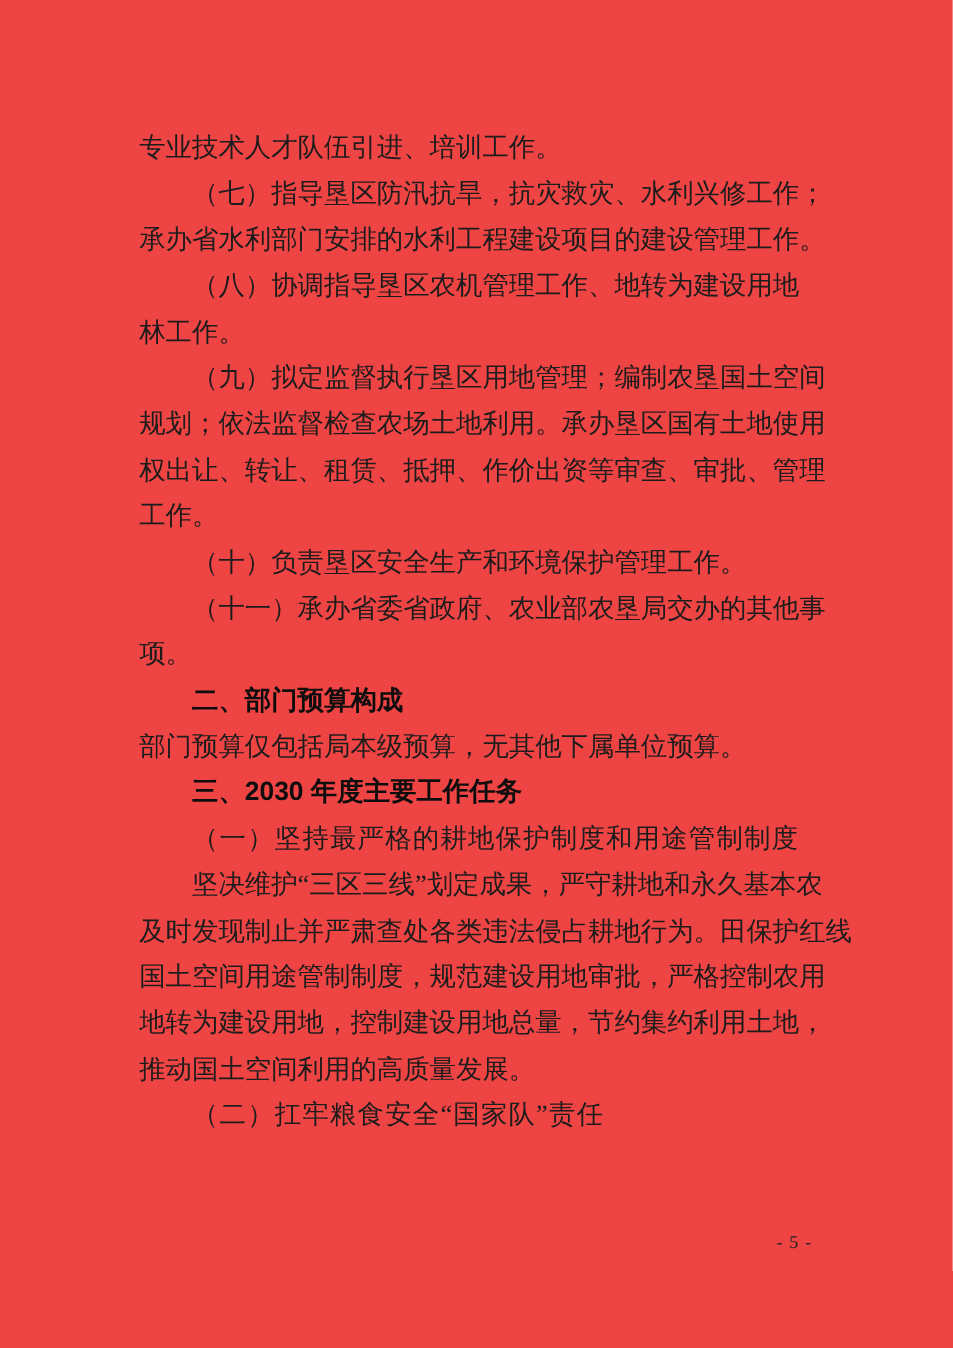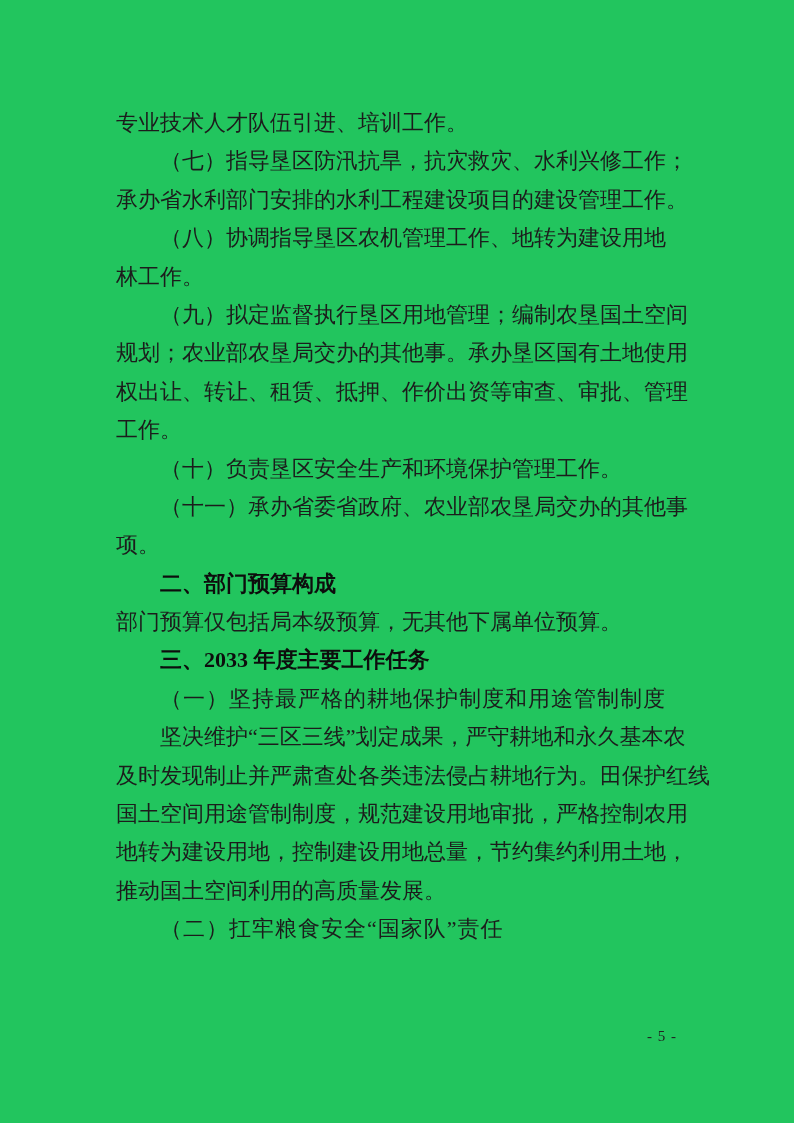--- a/index.html
+++ b/index.html
@@ -4,21 +4,21 @@
 <style>
   html, body {
     margin: 0;
     padding: 0;
     background: #ffffff;
   }
   .page {
     position: relative;
     width: 794px;
     height: 1123px;
-    background: #22c55e;
+    background: #ef4444;
     overflow: hidden;
     font-family: "Liberation Serif", "DejaVu Serif", serif;
     color: #1c1c1c;
   }
   .content {
     position: absolute;
     left: 116px;
     top: 104px;
     width: 572px;
   }
@@ -27,21 +27,21 @@
     line-height: 38.4px;
     font-size: 22px;
     white-space: nowrap;
     text-align: left;
     letter-spacing: 0px;
   }
   .line.indent {
     text-indent: 44px;
   }
   .line.heading {
-    font-family: Liberation Serif, serif;
+    font-family: Liberation Sans, sans-serif;
     font-weight: bold;
     color: #0d0d0d;
   }
   .line.kaiti {
     font-family: "Liberation Serif", "DejaVu Serif", serif;
     font-weight: normal;
     letter-spacing: 1px;
   }
   .page-number {
     position: absolute;
@@ -58,29 +58,29 @@
 <body>
 
 <div class="page">
   <div class="content">
     <div class="line">专业技术人才队伍引进、培训工作。</div>
     <div class="line indent">（七）指导垦区防汛抗旱，抗灾救灾、水利兴修工作；</div>
     <div class="line">承办省水利部门安排的水利工程建设项目的建设管理工作。</div>
     <div class="line indent">（八）协调指导垦区农机管理工作、地转为建设用地</div>
     <div class="line">林工作。</div>
     <div class="line indent">（九）拟定监督执行垦区用地管理；编制农垦国土空间</div>
-    <div class="line">规划；农业部农垦局交办的其他事。承办垦区国有土地使用</div>
+    <div class="line">规划；依法监督检查农场土地利用。承办垦区国有土地使用</div>
     <div class="line">权出让、转让、租赁、抵押、作价出资等审查、审批、管理</div>
     <div class="line">工作。</div>
     <div class="line indent">（十）负责垦区安全生产和环境保护管理工作。</div>
     <div class="line indent">（十一）承办省委省政府、农业部农垦局交办的其他事</div>
     <div class="line">项。</div>
     <div class="line indent heading">二、部门预算构成</div>
     <div class="line">部门预算仅包括局本级预算，无其他下属单位预算。</div>
-    <div class="line indent heading">三、2033 年度主要工作任务</div>
+    <div class="line indent heading">三、2030 年度主要工作任务</div>
     <div class="line indent kaiti">（一）坚持最严格的耕地保护制度和用途管制制度</div>
     <div class="line indent">坚决维护“三区三线”划定成果，严守耕地和永久基本农</div>
     <div class="line">及时发现制止并严肃查处各类违法侵占耕地行为。田保护红线</div>
     <div class="line">国土空间用途管制制度，规范建设用地审批，严格控制农用</div>
     <div class="line">地转为建设用地，控制建设用地总量，节约集约利用土地，</div>
     <div class="line">推动国土空间利用的高质量发展。</div>
     <div class="line indent kaiti">（二）扛牢粮食安全“国家队”责任</div>
   </div>
   <div class="page-number">- 5 -</div>
 </div>

